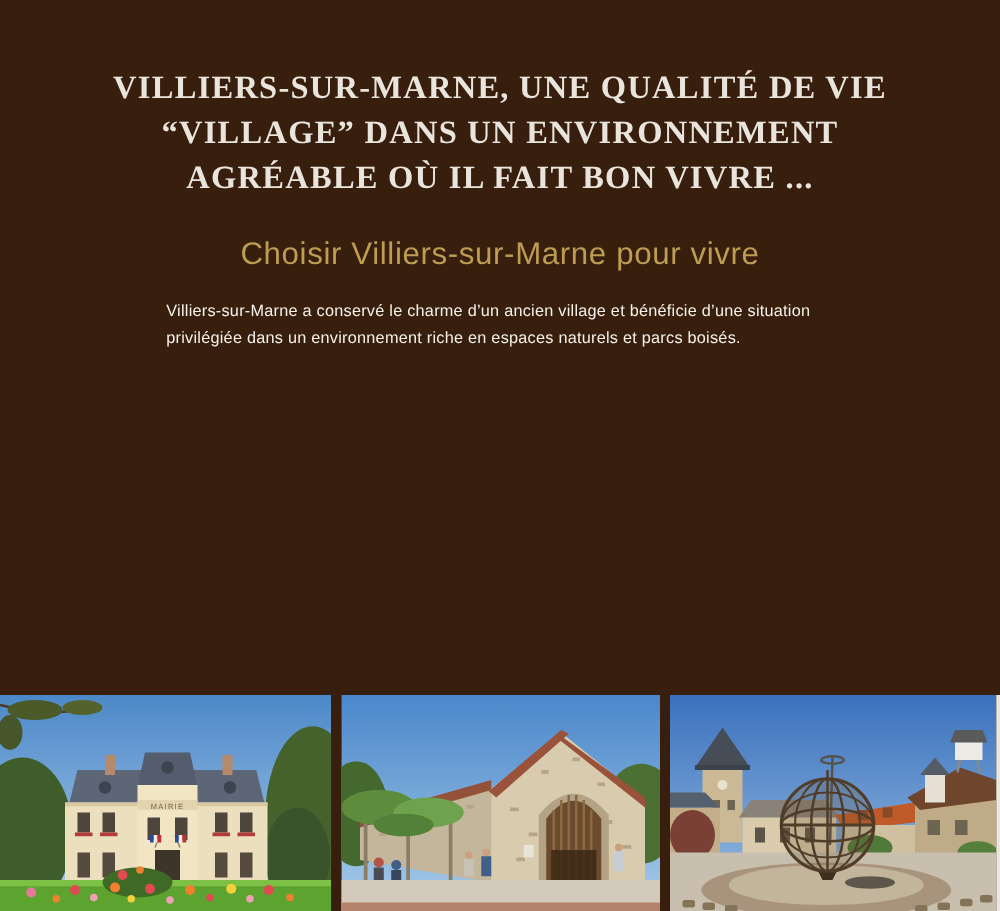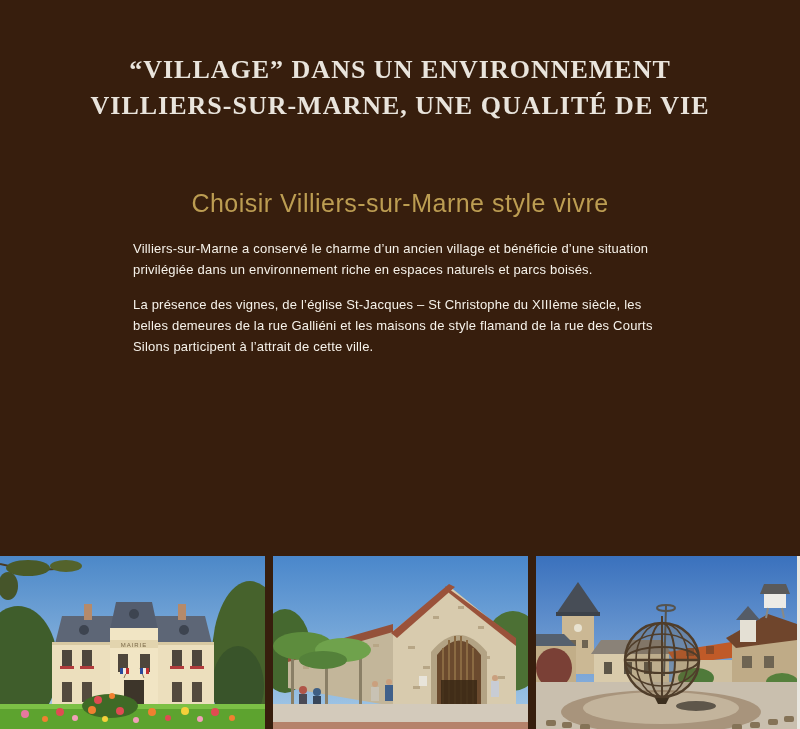--- a/index.html
+++ b/index.html
@@ -51,29 +51,29 @@
     position:absolute;top:0;left:797px;width:3px;height:173px;
     background:#e9e7e0;
   }
 </style>
 </head>
 <body>
 
 <div class="page">
 
   <h1 class="title">
+    <span style="display:block">VILLIERS-SUR-MARNE, UNE QUALITÉ DE VIE</span>
     <span style="display:block">“VILLAGE” DANS UN ENVIRONNEMENT</span>
-    <span style="display:block">VILLIERS-SUR-MARNE, UNE QUALITÉ DE VIE</span>
+    <span style="display:block">AGRÉABLE OÙ IL FAIT BON VIVRE ...</span>
   </h1>
 
-  <h2 class="subtitle">Choisir Villiers-sur-Marne style vivre</h2>
+  <h2 class="subtitle">Choisir Villiers-sur-Marne pour vivre</h2>
 
   <div class="body-copy">
     <p>Villiers-sur-Marne a conservé le charme d’un ancien village et bénéficie d’une situation privilégiée dans un environnement riche en espaces naturels et parcs boisés.</p>
-    <p>La présence des vignes, de l’église St-Jacques – St Christophe du XIIIème siècle, les belles demeures de la rue Galliéni et les maisons de style flamand de la rue des Courts Silons participent à l’attrait de cette ville.</p>
   </div>
 
   <div class="photo-strip">
 
     <figure class="photo photo-1">
       <svg viewBox="0 0 265 173" preserveAspectRatio="none">
         <defs>
           <linearGradient id="sky1" x1="0" y1="0" x2="0" y2="1">
             <stop offset="0" stop-color="#4c88c8"></stop>
             <stop offset="1" stop-color="#aecfec"></stop>

